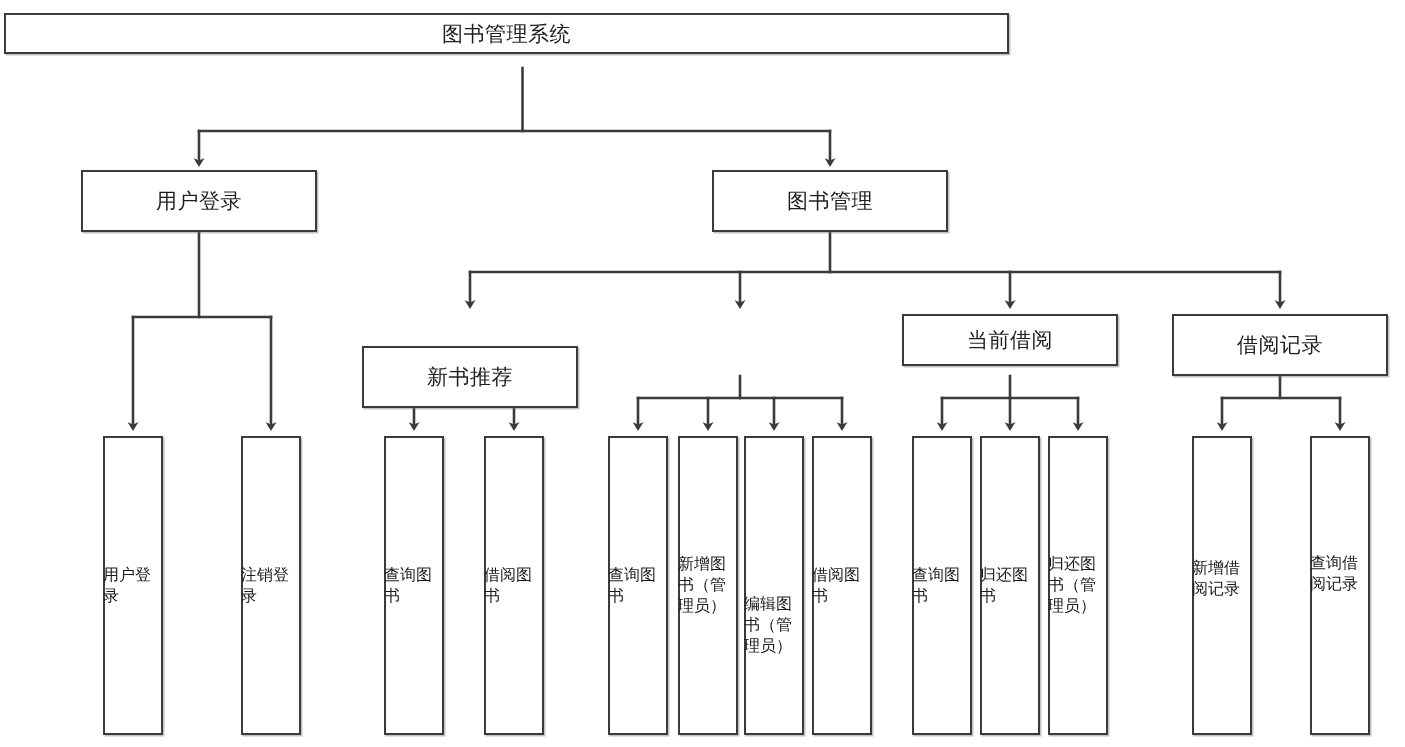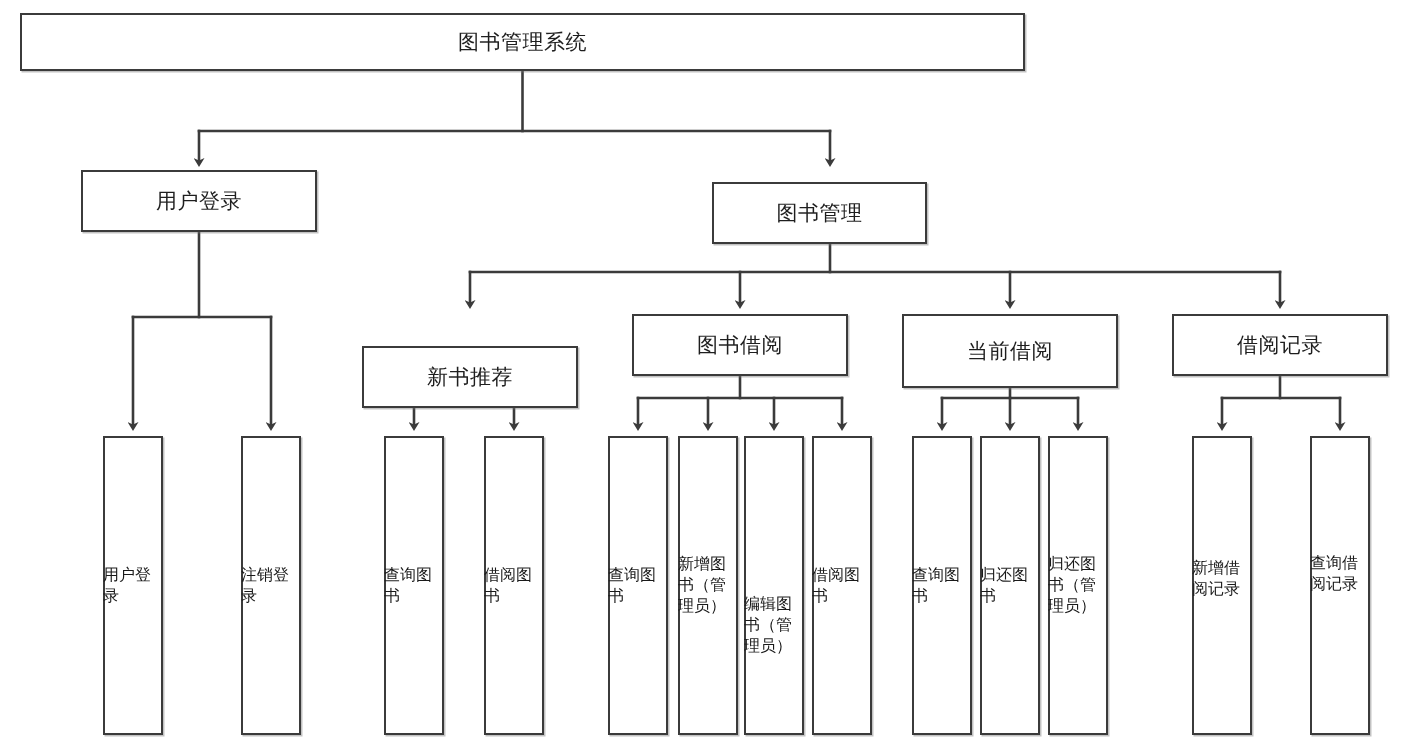--- a/index.html
+++ b/index.html
@@ -115,41 +115,38 @@
       <path d="M1010,398 L1010,424" marker-end="url(#arrow)"></path>
       <path d="M1078,398 L1078,424" marker-end="url(#arrow)"></path>
 
       <path d="M1280,376 L1280,398"></path>
       <path d="M1222,398 L1340,398"></path>
       <path d="M1222,398 L1222,424" marker-end="url(#arrow)"></path>
       <path d="M1340,398 L1340,424" marker-end="url(#arrow)"></path>
     </g>
   </svg>
 
-  <div class="node" style="left:20px; top:13px; width:1005px; height:58px;">
+  <div class="node" style="left:4px; top:13px; width:1005px; height:41px;">
     <span class="label-h">图书管理系统</span>
   </div>
 
   <div class="node" style="left:81px; top:170px; width:236px; height:62px;">
     <span class="label-h">用户登录</span>
   </div>
 
-  <div class="node" style="left:712px; top:170px; width:215px; height:62px;margin-top:12px;">
+  <div class="node" style="left:712px; top:170px; width:236px; height:62px;">
     <span class="label-h">图书管理</span>
   </div>
 
   <div class="node" style="left:362px; top:314px; width:216px; height:62px;margin-top:32px;">
     <span class="label-h">新书推荐</span>
   </div>
 
-  <div class="node" style="left:632px; top:314px; width:216px; height:62px;">
-    <span class="label-h">图书借阅</span>
-  </div>
-
-  <div class="node" style="left:902px; top:314px; width:216px; height:74px;">
+
+  <div class="node" style="left:902px; top:314px; width:216px; height:52px;">
     <span class="label-h">当前借阅</span>
   </div>
 
   <div class="node" style="left:1172px; top:314px; width:216px; height:62px;">
     <span class="label-h">借阅记录</span>
   </div>
 
   <div class="node leaf" style="left:103px; top:436px; width:60px; height:299px;"></div>
   <div class="leafwrap" style="left:103px; top:436px; width:60px; height:299px;">
     <span class="label-v">用户登录</span>

